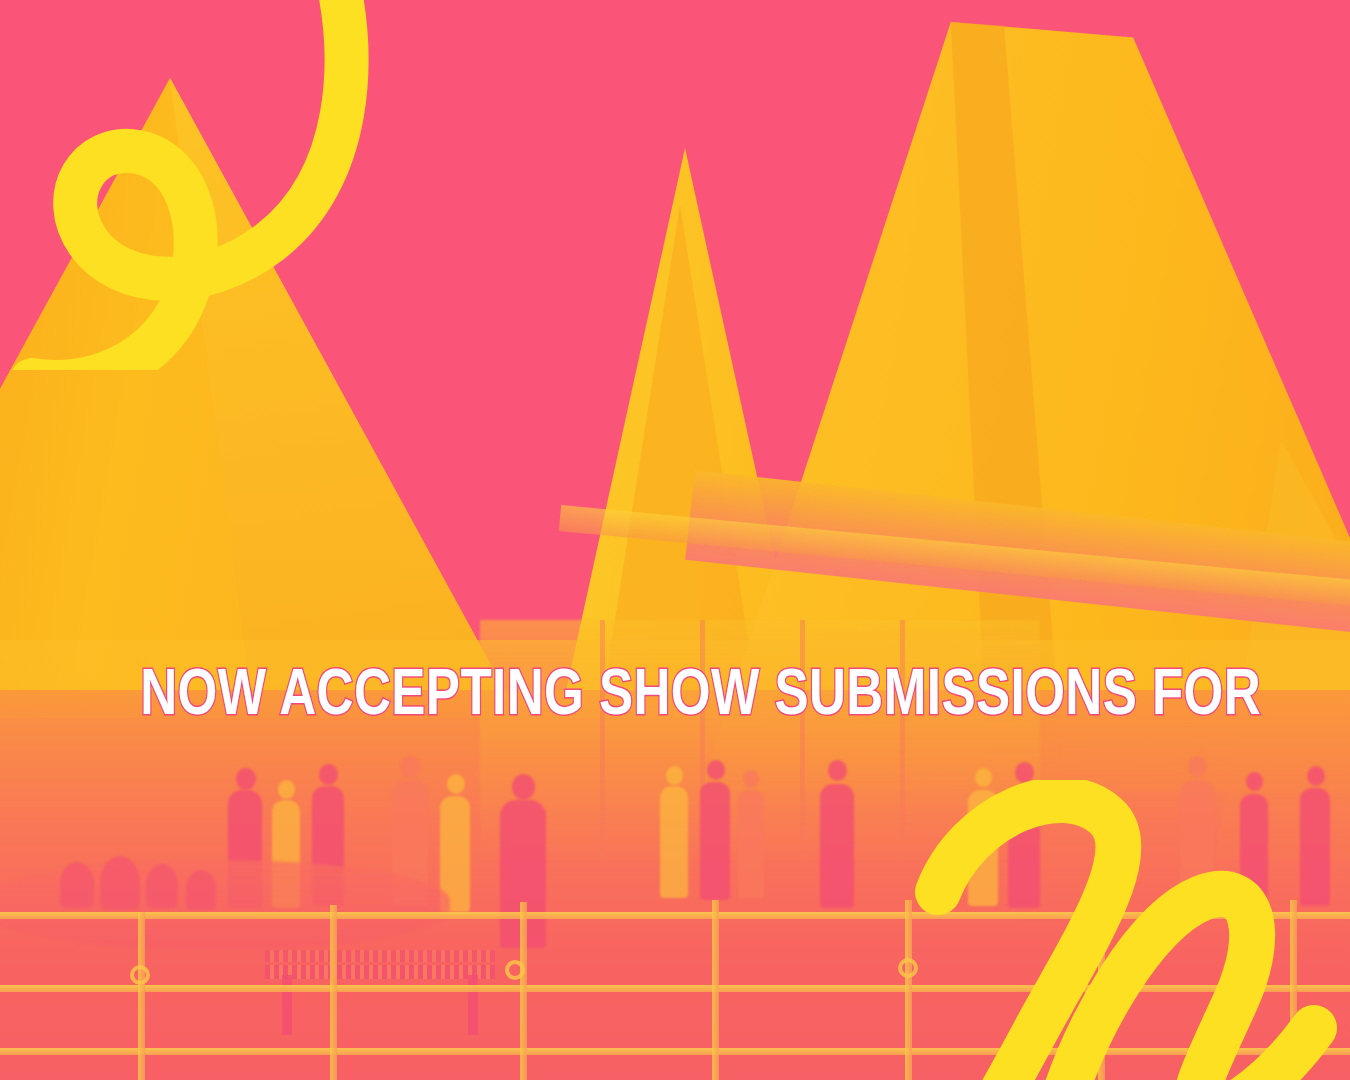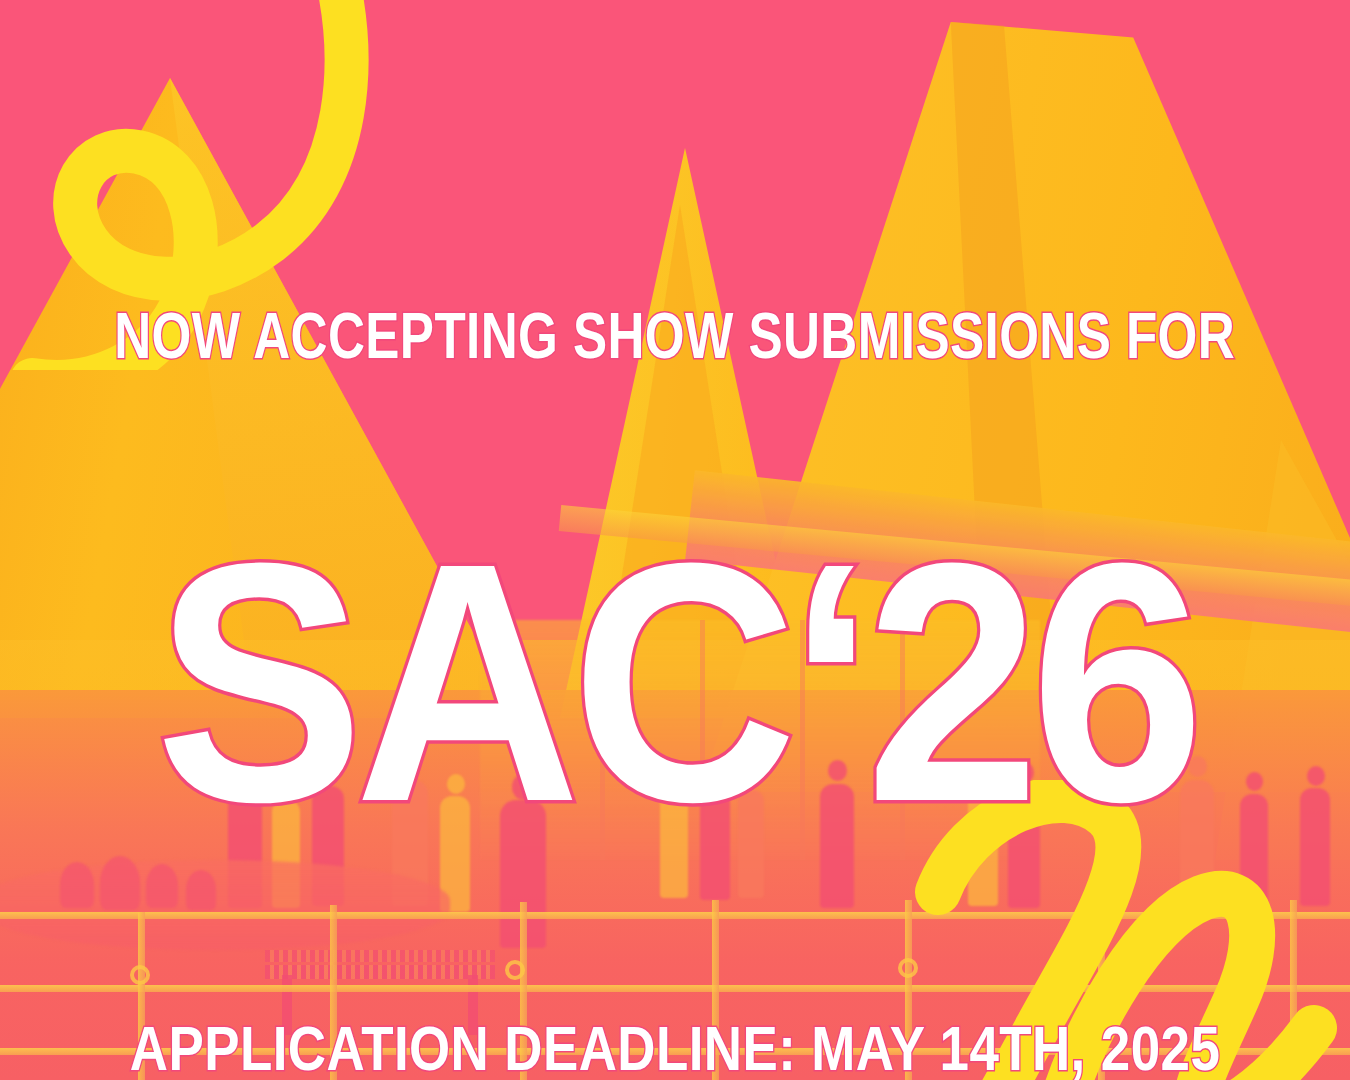--- a/index.html
+++ b/index.html
@@ -171,22 +171,22 @@
   .person.mid  { background:rgba(248,120,92,.78); }
 
   
   .squiggle{ position:absolute; pointer-events:none; }
   .sq-tl{ left:-30px; top:-30px; width:420px; height:400px; }
   .sq-br{ right:-20px; bottom:-40px; width:460px; height:340px; }
 
   
   .copy{
     position:absolute; inset:0;
-    display:flex; flex-direction:column;
-    align-items:center; justify-content:space-between;
+    display:flex; flex-direction:row;
+    align-items:center; justify-content:flex-start;
   }
 
   .eyebrow{
     margin-top:305px;
     font-size:64px;
     line-height:.98;
     font-weight:700;
     letter-spacing:.5px;
     color:#FFFFFF;
     white-space:nowrap;

